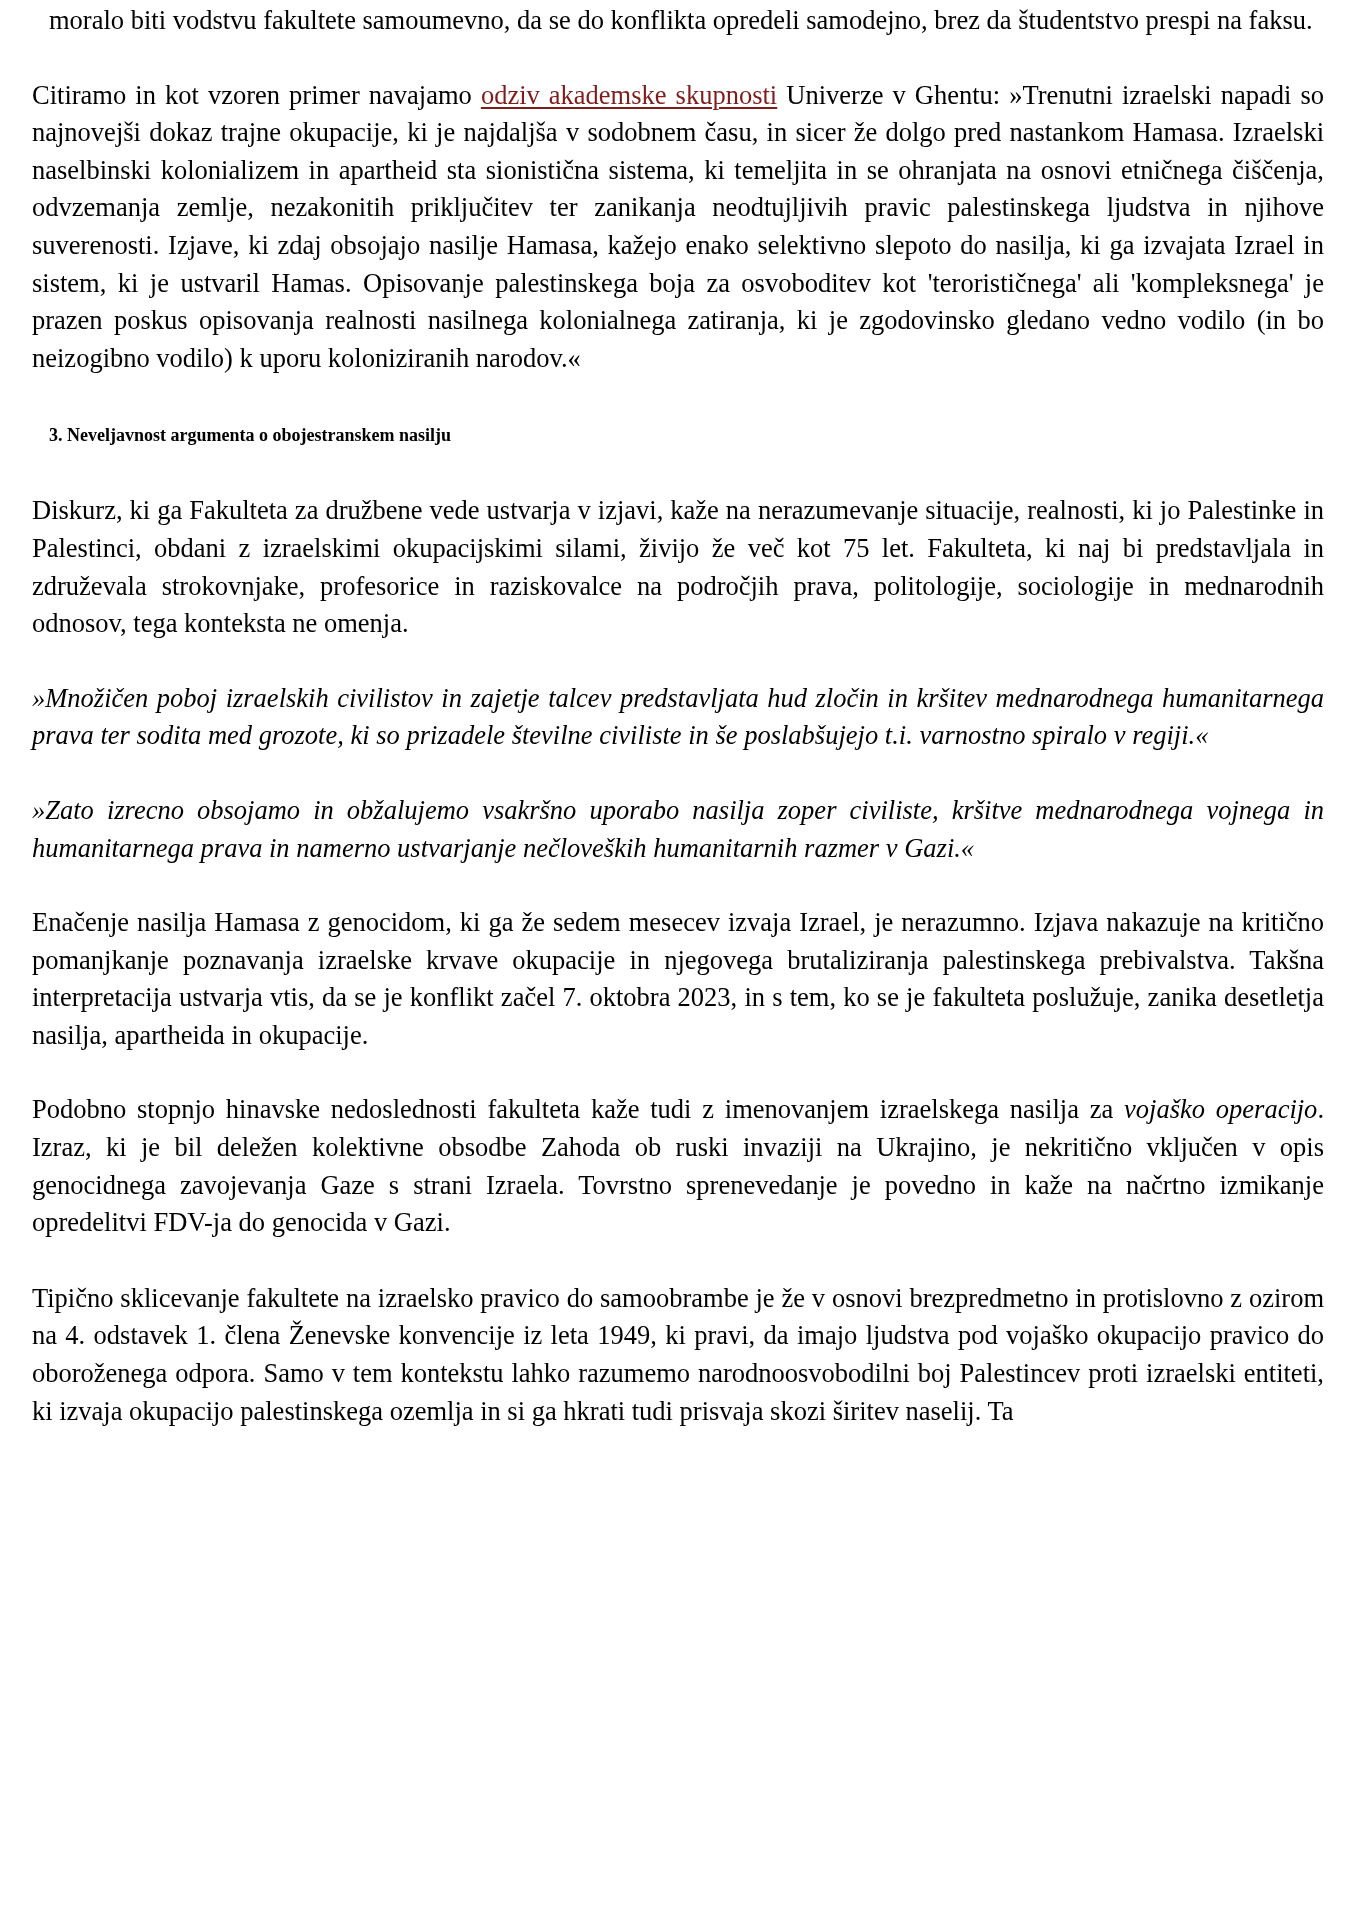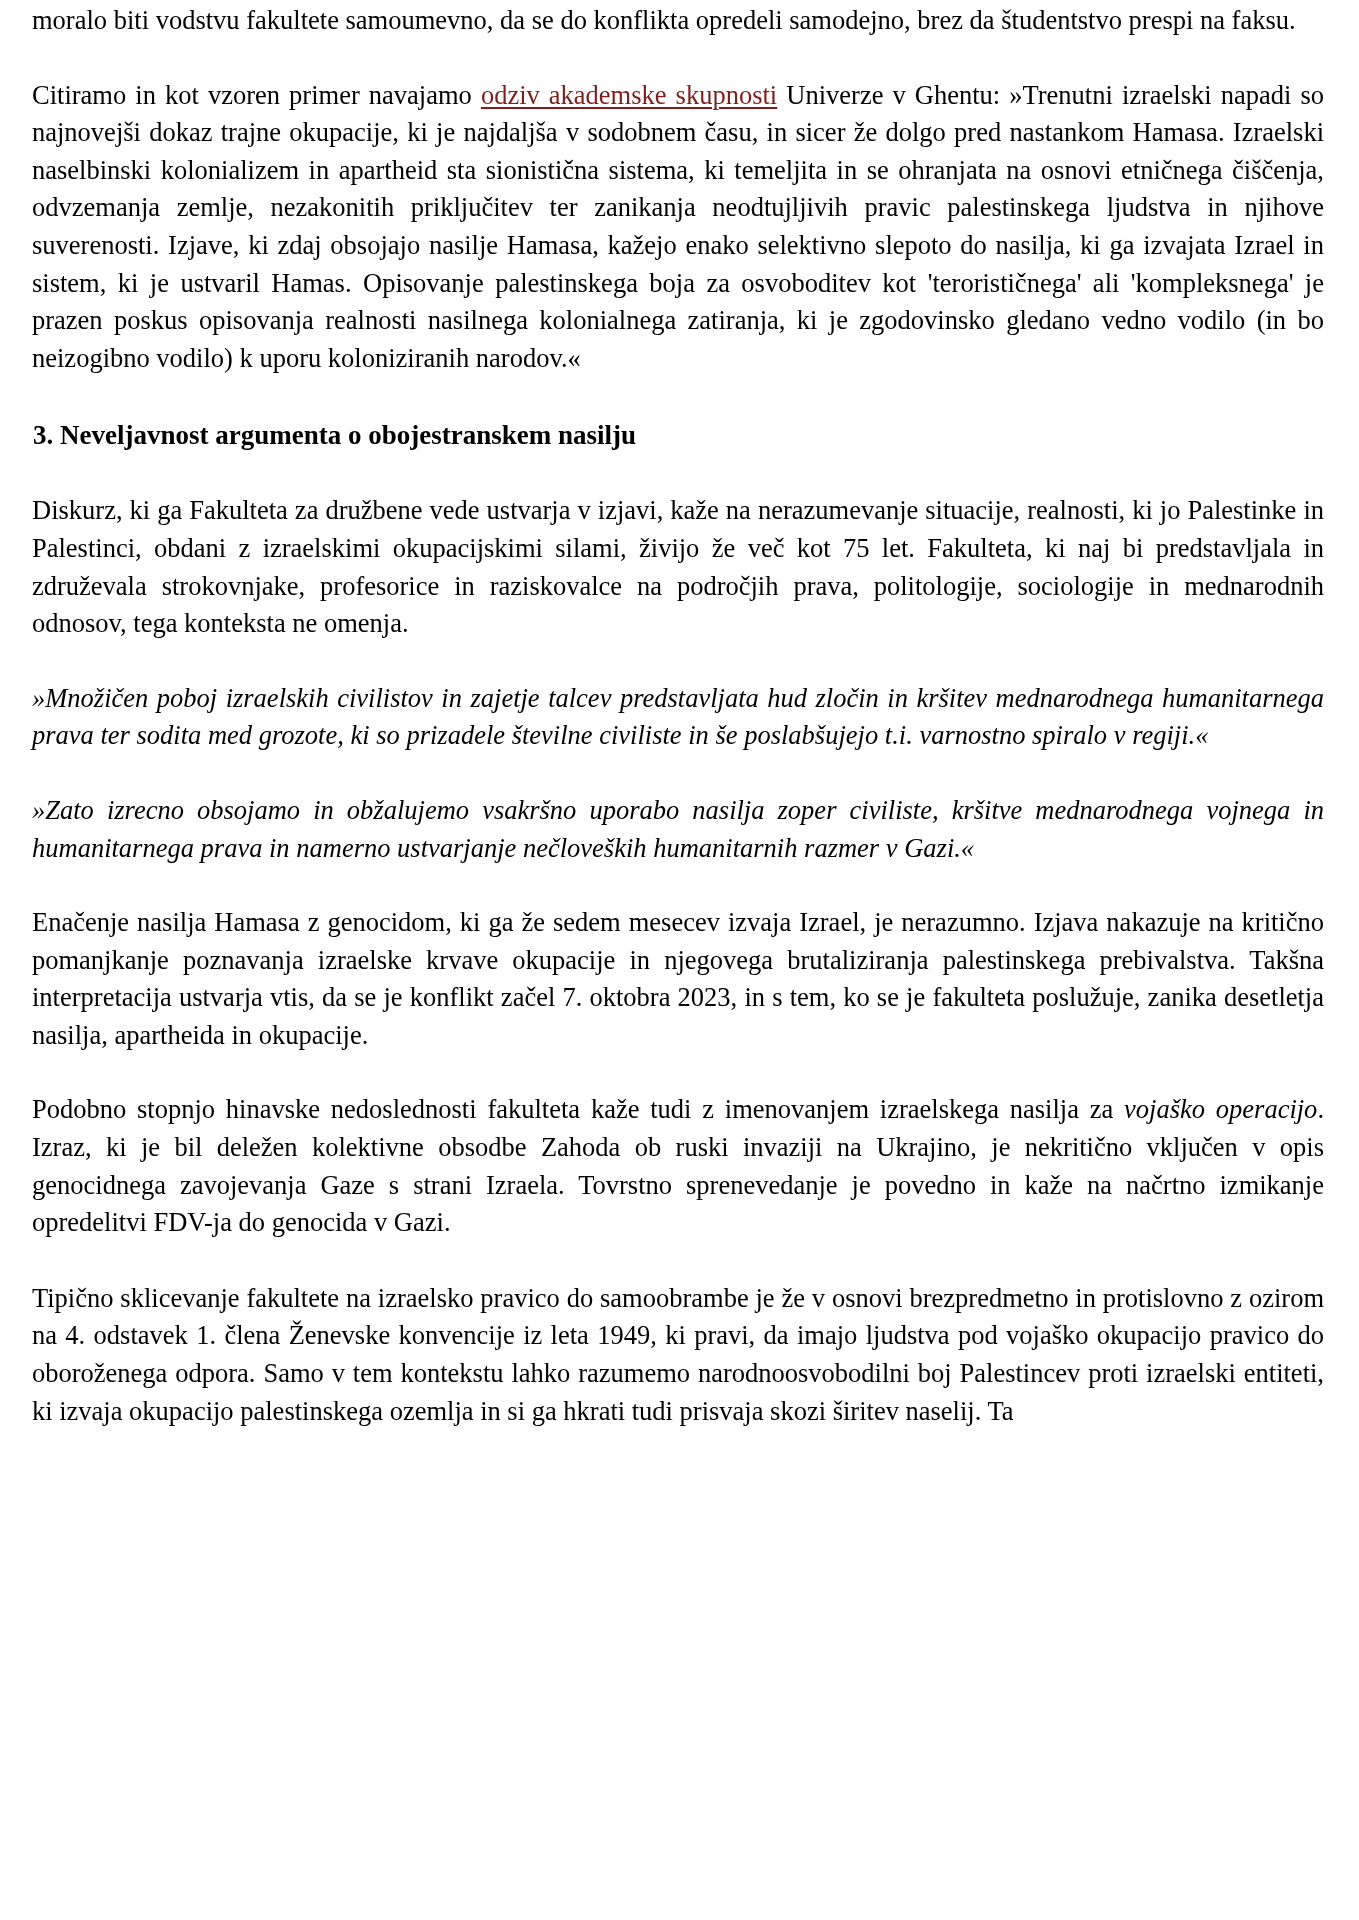--- a/index.html
+++ b/index.html
@@ -13,34 +13,34 @@
     line-height: 37.6px;
   }
   .page {
     position: relative;
     padding: 0 35px 0 32px;
     width: 1292px;
   }
   p { margin: 0; text-align: justify; }
   .link { color: #7f1d1d; text-decoration: underline; text-underline-offset: 3px; }
   h2 {
-    margin: 1px;
-    font-size: 27px;
+    margin: 17px;
+    font-size: 18px;
     font-weight: bold;
     line-height: 37px;
   }
   .quote { font-style: italic; }
   em { font-style: italic; }
 </style>
 </head>
 <body>
 
 <div class="page">
 
-  <p style="margin-top:2px;">moralo biti vodstvu fakultete samoumevno, da se do konflikta opredeli samodejno, brez da študentstvo prespi na faksu.</p>
+  <p style="margin-top:2px;margin-left:17px;">moralo biti vodstvu fakultete samoumevno, da se do konflikta opredeli samodejno, brez da študentstvo prespi na faksu.</p>
 
   <p style="margin-top:37px;"><span>Citiramo in kot vzoren primer navajamo </span><a class="link">odziv akademske skupnosti</a><span> Univerze v Ghentu: »Trenutni izraelski napadi so najnovejši dokaz trajne okupacije, ki je najdaljša v sodobnem času, in sicer že dolgo pred nastankom Hamasa. Izraelski naselbinski kolonializem in apartheid sta sionistična sistema, ki temeljita in se ohranjata na osnovi etničnega čiščenja, odvzemanja zemlje, nezakonitih priključitev ter zanikanja neodtujljivih pravic palestinskega ljudstva in njihove suverenosti. Izjave, ki zdaj obsojajo nasilje Hamasa, kažejo enako selektivno slepoto do nasilja, ki ga izvajata Izrael in sistem, ki je ustvaril Hamas. Opisovanje palestinskega boja za osvoboditev kot 'terorističnega' ali 'kompleksnega' je prazen poskus opisovanja realnosti nasilnega kolonialnega zatiranja, ki je zgodovinsko gledano vedno vodilo (in bo neizogibno vodilo) k uporu koloniziranih narodov.«</span></p>
 
   <h2 style="margin-top:40px;">3. Neveljavnost argumenta o obojestranskem nasilju</h2>
 
   <p style="margin-top:38px;">Diskurz, ki ga Fakulteta za družbene vede ustvarja v izjavi, kaže na nerazumevanje situacije, realnosti, ki jo Palestinke in Palestinci, obdani z izraelskimi okupacijskimi silami, živijo že več kot 75 let. Fakulteta, ki naj bi predstavljala in združevala strokovnjake, profesorice in raziskovalce na področjih prava, politologije, sociologije in mednarodnih odnosov, tega konteksta ne omenja.</p>
 
 
   <p class="quote" style="margin-top:37px;">»Množičen poboj izraelskih civilistov in zajetje talcev predstavljata hud zločin in kršitev mednarodnega humanitarnega prava ter sodita med grozote, ki so prizadele številne civiliste in še poslabšujejo t.i. varnostno spiralo v regiji.«</p>
 

